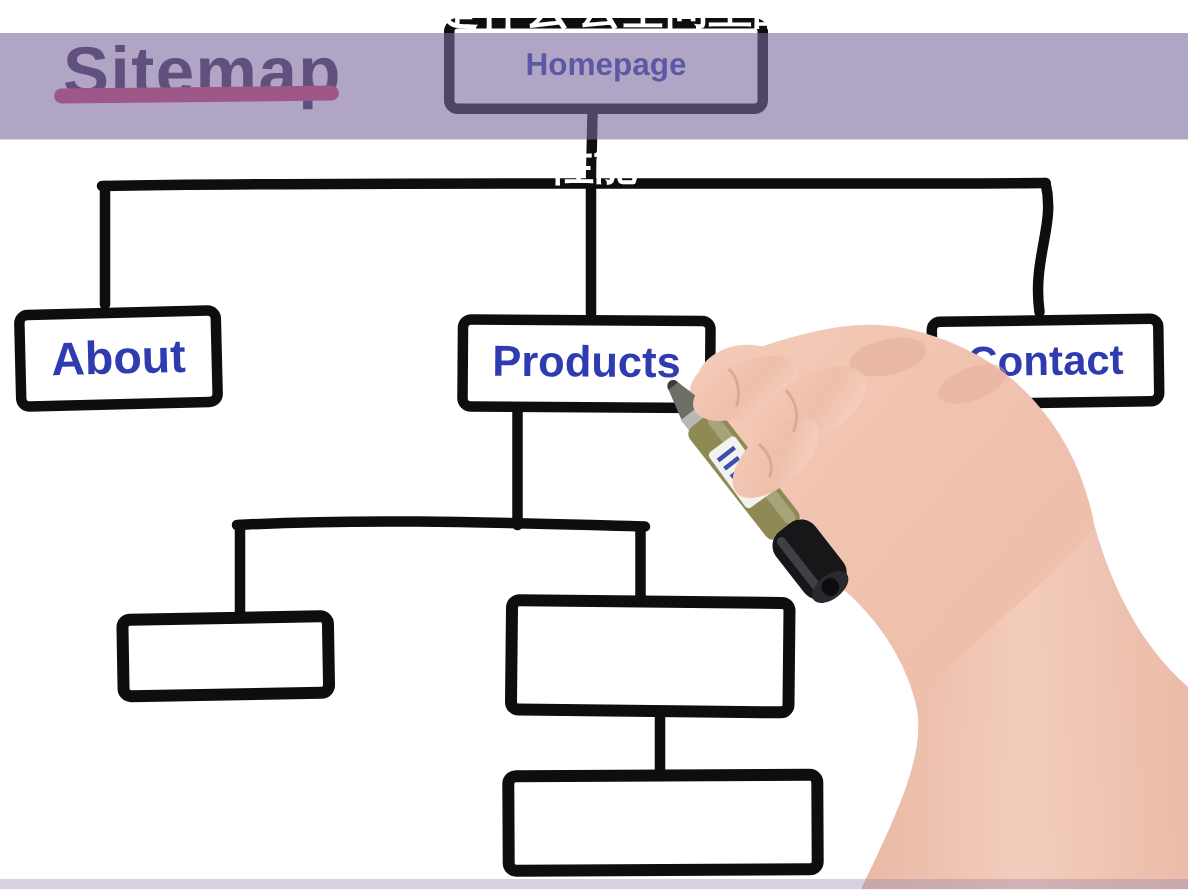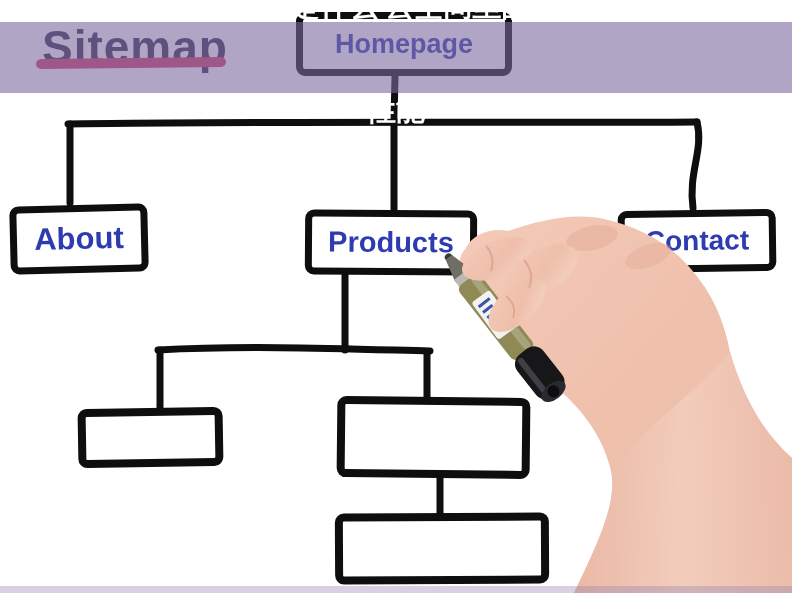--- a/index.html
+++ b/index.html
@@ -15,21 +15,21 @@
   .heading-underline{
     position:absolute;left:36px;top:58px;width:190px;height:10px;z-index:1;
     background:#d23d68;border-radius:6px;transform:rotate(-0.6deg);
   }
   
   .node{
     position:absolute;background:#ffffff;border:7px solid #0e0e0e;
     border-radius:9px;display:flex;align-items:center;justify-content:center;
     font-weight:bold;color:#2e3cb0;z-index:2;box-sizing:border-box;
   }
-  .node-homepage{left:296px;top:12px;width:216px;height:64px;font-size:27px;}
+  .node-homepage{left:296px;top:12px;width:216px;height:64px;font-size:21px;}
   .node-about{left:10px;top:205px;width:138px;height:68px;font-size:31px;transform:rotate(-1.4deg);}
   .node-products{left:305px;top:210px;width:172px;height:65px;font-size:29px;transform:rotate(0.4deg);}
   .node-contact{left:618px;top:210px;width:158px;height:62px;font-size:28px;transform:rotate(-0.8deg);}
   .node-empty-left{left:78px;top:408px;width:145px;height:59px;border-width:8px;transform:rotate(-1deg);}
   .node-empty-mid{left:337px;top:397px;width:193px;height:81px;border-width:8px;transform:rotate(0.6deg);}
   .node-empty-bottom{left:335px;top:513px;width:214px;height:71px;border-width:8px;transform:rotate(-0.3deg);}
   
   .lines-svg{position:absolute;left:0;top:0;z-index:1;}
   .hand-svg{position:absolute;left:0;top:0;z-index:3;}
   

